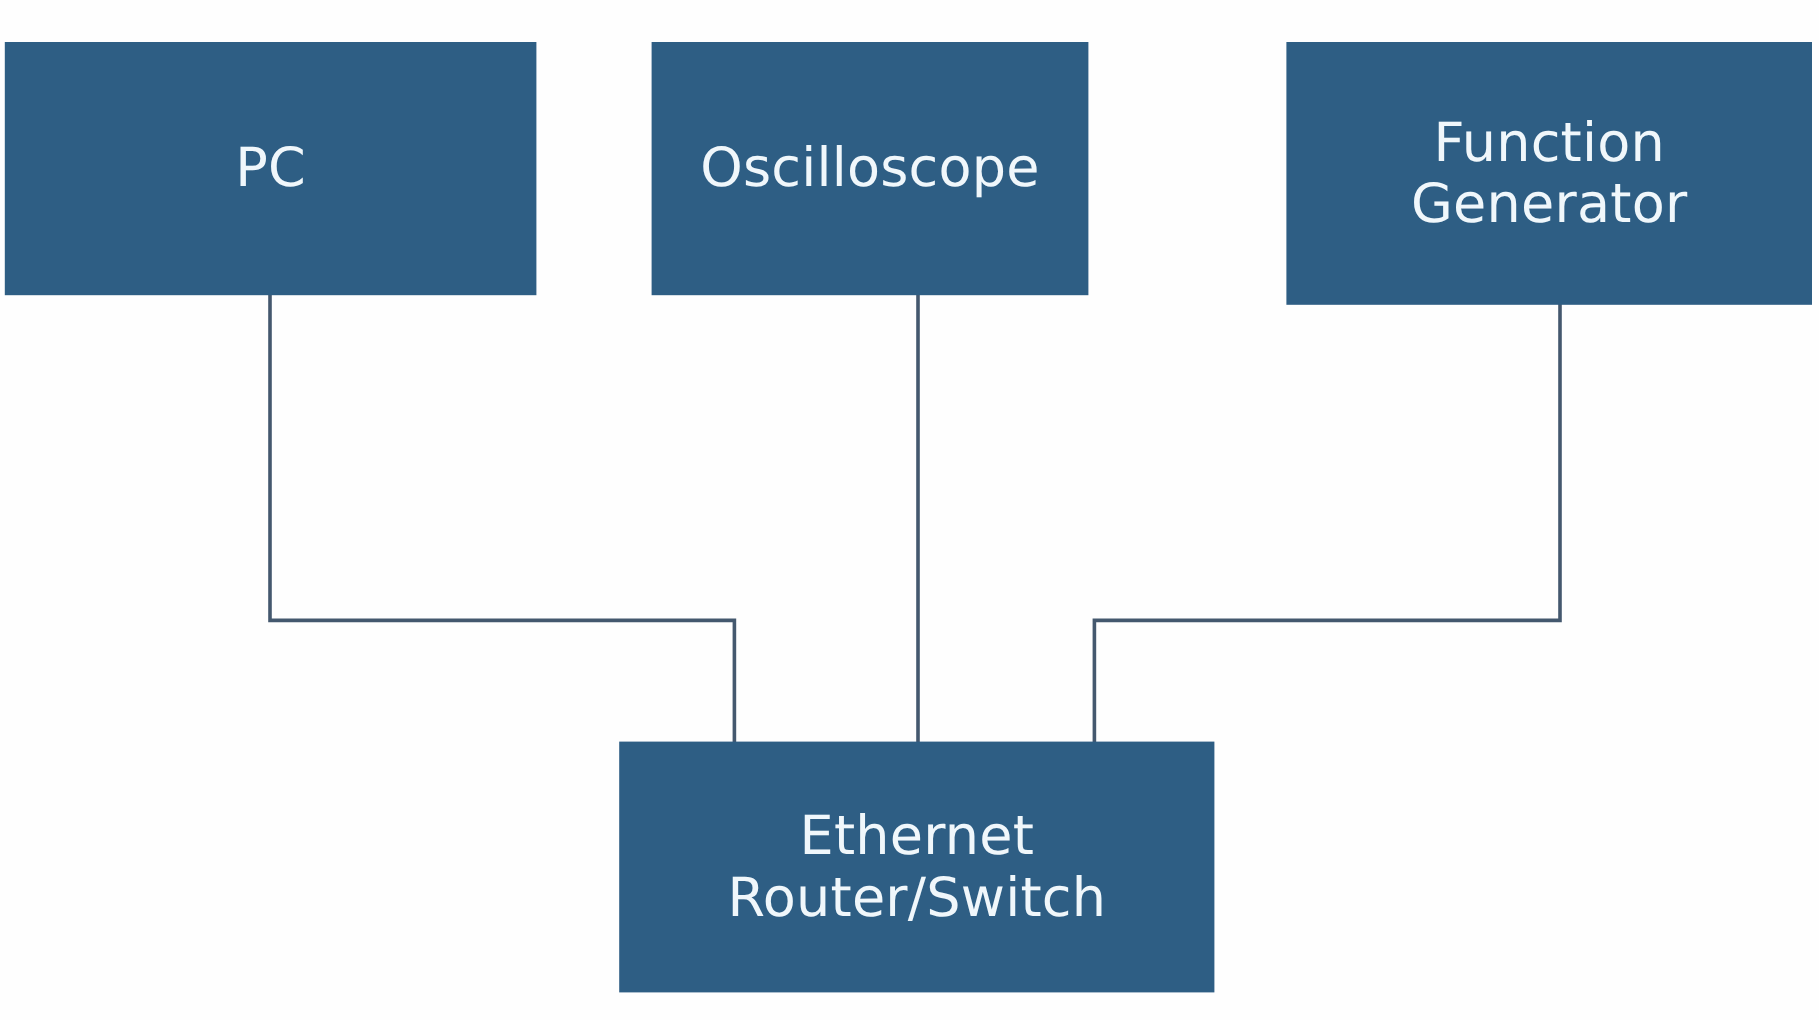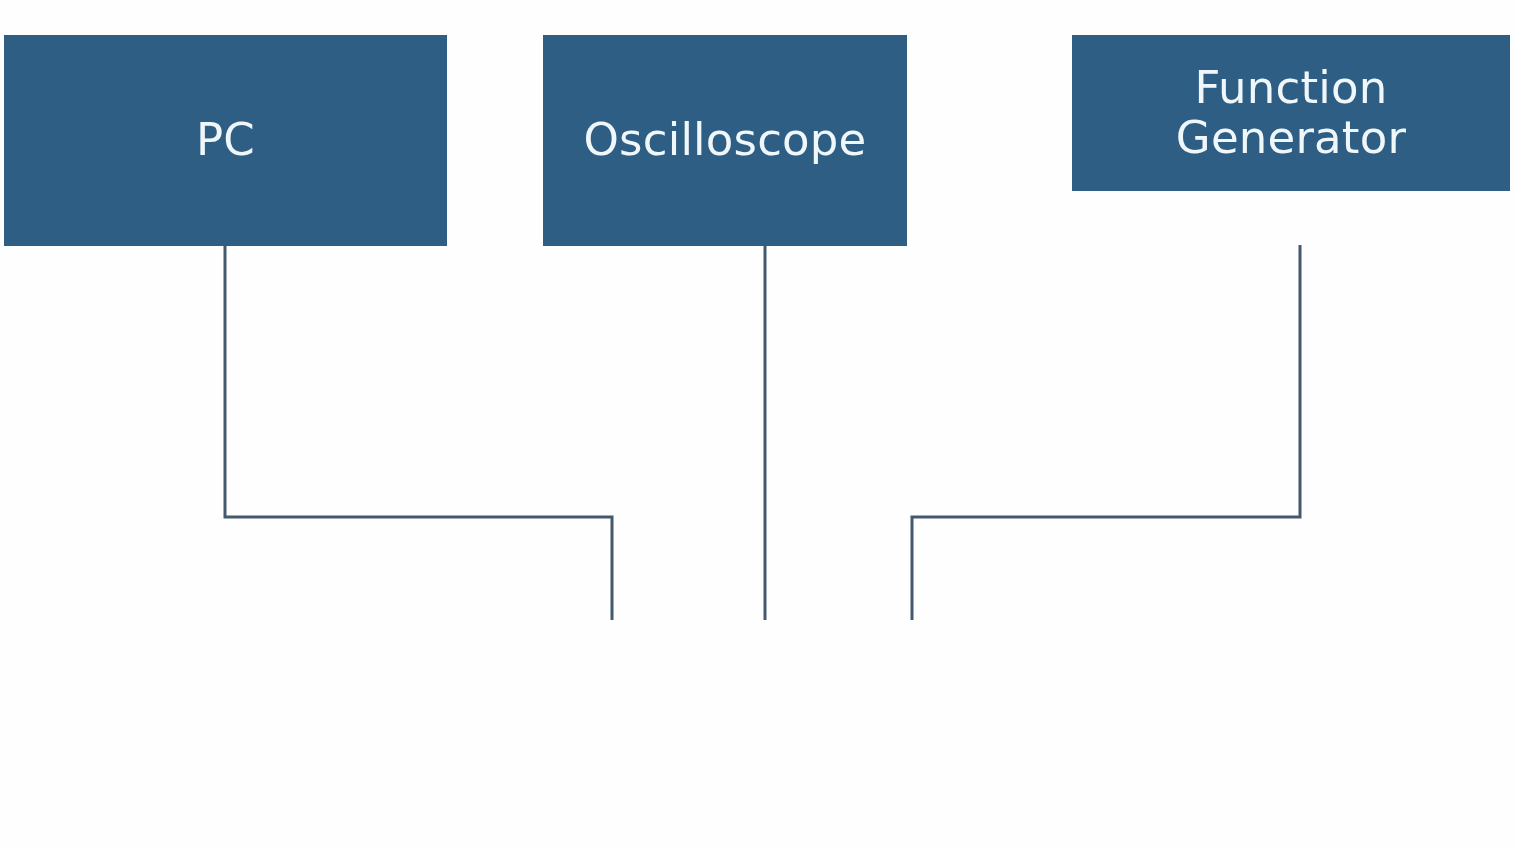--- a/index.html
+++ b/index.html
@@ -42,21 +42,21 @@
     -webkit-font-smoothing: antialiased;
   }
   .node .label {
     display: block;
     white-space: pre-line;
     padding: 0 10px;
   }
 
   #node-pc        { left: 4px;    top: 35px;  width: 443px; height: 211px; font-size: 45px; }
   #node-scope     { left: 543px;  top: 35px;  width: 364px; height: 211px; font-size: 45px; }
-  #node-funcgen   { left: 1072px; top: 35px;  width: 438px; height: 156px; font-size: 45px; }
+  #node-funcgen   { left: 1072px; top: 35px;  width: 438px; height: 219px; font-size: 45px; }
   #node-router    { left: 516px;  top: 618px; width: 496px; height: 209px; font-size: 45px; }
 </style>
 </head>
 <body>
 
 <div id="canvas">
 
   <svg id="wires" viewBox="0 0 1516 850" width="1516" height="850" xmlns="http://www.w3.org/2000/svg" aria-hidden="true">
     <g fill="none" stroke="#44586E" stroke-width="3" stroke-linecap="butt" stroke-linejoin="miter">
 
@@ -74,14 +74,18 @@
 
   <div class="node" id="node-scope">
     <span class="label">Oscilloscope</span>
   </div>
 
   <div class="node" id="node-funcgen">
     <span class="label">Function
 Generator</span>
   </div>
 
+  <div class="node" id="node-router">
+    <span class="label">Ethernet
+Router/Switch</span>
+  </div>
 
 </div>
 
 </body></html>

